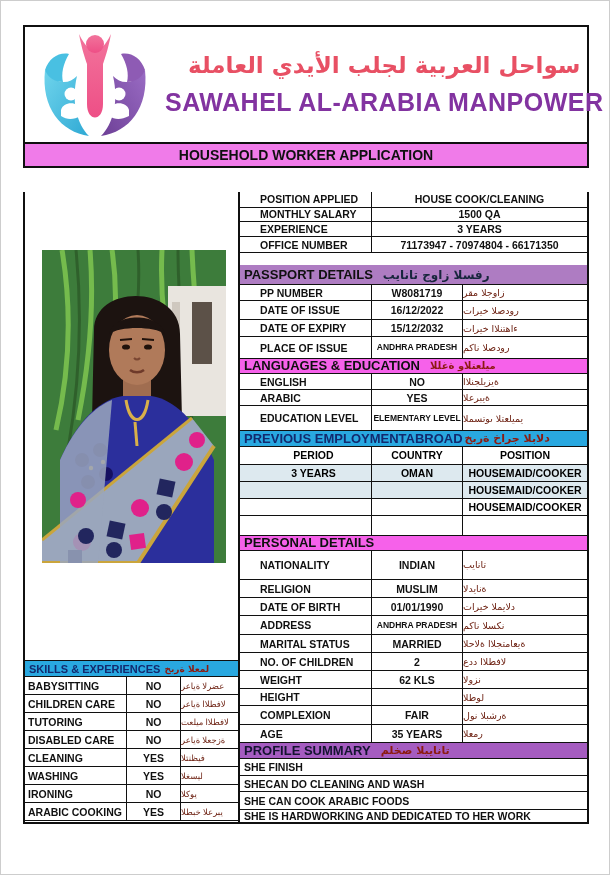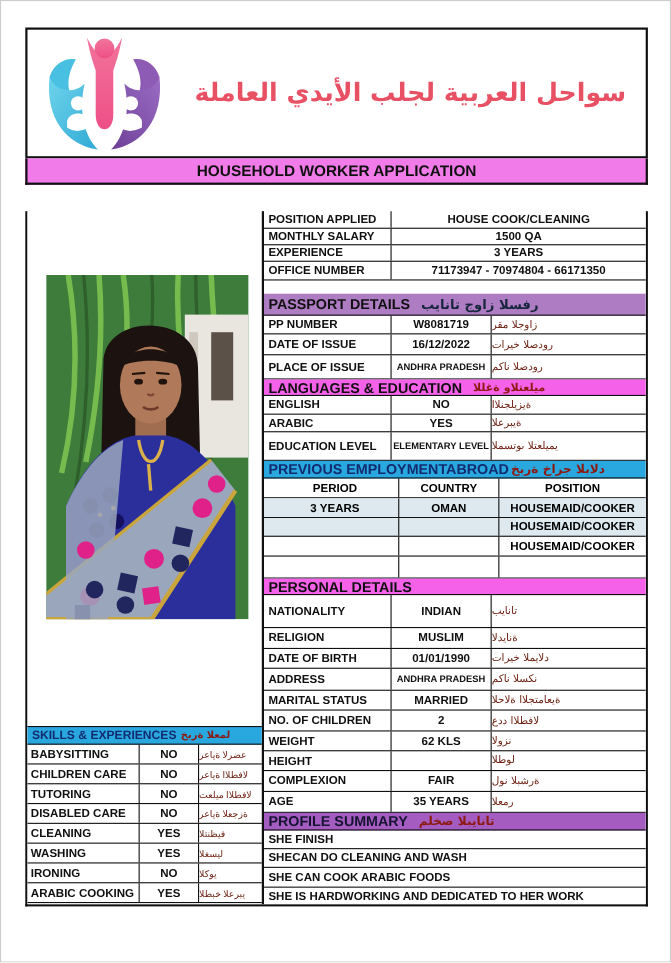--- a/index.html
+++ b/index.html
@@ -19,41 +19,41 @@
   .fn-label { width:92px; background:#29a8e0; border-right:2px solid #101010; display:flex; align-items:center; justify-content:center; font-size:12.5px; font-weight:bold; color:#08111f; }
   .fn-value { flex:1; background:#fff; display:flex; align-items:center; padding-left:7px; font-size:15px; font-weight:bold; color:#101010; }
   .fn-ar { width:133px; background:#29a8e0; border-left:2px solid #101010; display:flex; align-items:center; justify-content:flex-start; padding:0 5px; font-size:10px; color:#143050; direction:rtl; font-family:"DejaVu Sans",sans-serif; }
 
   
   .main { position:absolute; left:22px; top:191px; width:566px; height:632px; border:2px solid #101010; border-top:none; display:flex; }
   .col-left { width:215px; border-right:2px solid #101010; position:relative; background:#fff; }
   .col-right { flex:1; display:flex; flex-direction:column; background:#fff; }
 
   
-  .trow { display:flex; border-bottom:1.5px solid #101010; align-items:stretch; }
+  .trow { display:flex; border-bottom:1.5px solid #101010; align-items:stretch;padding-left:16px; }
   .trow:last-child { border-bottom:none; }
   .cell { display:flex; align-items:center; overflow:hidden; }
   .c-label { width:116px; border-right:1.5px solid #101010; padding-left:4px; font-size:10.5px; font-weight:bold; color:#101010; }
   .c-value { width:91px; border-right:1.5px solid #101010; justify-content:center; font-size:10.5px; font-weight:bold; color:#101010; text-align:center; line-height:10px; }
   .c-wide  { flex:1; justify-content:center; font-size:10.5px; font-weight:bold; color:#101010; }
   .c-ar    { flex:1; justify-content:flex-end; padding-right:4px; font-size:9.5px; color:#6e2213; direction:rtl; font-family:"DejaVu Sans",sans-serif; }
   .small2  { font-size:8.5px; line-height:8.5px; }
 
   
   .sec-banner { display:flex; align-items:center; gap:10px; padding-left:4px; border-bottom:1.5px solid #101010; font-weight:bold; }
   .sec-title { font-size:13px; font-weight:bold; white-space:nowrap; }
   .sec-ar { font-size:11px; direction:rtl; font-family:"DejaVu Sans",sans-serif; }
   .bn-purple { background:#ae7cc2;margin-top:12px; } .bn-purple .sec-title{ color:#101010; } .bn-purple .sec-ar{ color:#18263d; }
   .bn-pink   { background:#f661ea; } .bn-pink .sec-title{ color:#101010; } .bn-pink .sec-ar{ color:#8c1a10; }
   .bn-cyan   { background:#29a8e0; } .bn-cyan .sec-title{ color:#122a6e; } .bn-cyan .sec-ar{ color:#8c1a10; }
   .bn-violet { background:#a55cc0; } .bn-violet .sec-title{ color:#141430; } .bn-violet .sec-ar{ color:#8c1a10; }
 
   
   .emp-h { font-size:10.5px; font-weight:bold; justify-content:center; }
-  .emp-c1 { width:116px; border-right:1.5px solid #101010;margin-left:7px; }
+  .emp-c1 { width:116px; border-right:1.5px solid #101010; }
   .emp-c2 { width:91px; border-right:1.5px solid #101010; }
   .emp-c3 { flex:1; }
   .row-blue { background:#dde9ef; }
 
   
   .sum-line { border-bottom:1.5px solid #101010; display:flex; align-items:center; padding-left:4px; font-size:10.5px; font-weight:bold; color:#101010; }
 
   
   .skills { position:absolute; left:0; top:436px; width:213px; }
   .skills .sec-banner { height:17px; border-top:1.5px solid #101010;margin-top:32px; }
@@ -100,20 +100,21 @@
         <circle cx="84" cy="64" r="6.5" fill="#ffffff"></circle>
         <path d="M74,80 C76,71 92,71 94,80 L94,86 C86,90 80,90 74,86 Z" fill="#ffffff"></path>
 
         <path d="M44,4 C47,20 50,28 52,34 L52,74 C52,92 68,92 68,74 L68,34 C70,28 73,20 76,4 C70,16 66,20 60,20 C54,20 50,16 44,4 Z" fill="url(#gPink)"></path>
         <circle cx="60" cy="14" r="9" fill="url(#gPink)"></circle>
         <path d="M52,74 C52,92 68,92 68,74 L68,60 C62,66 58,66 52,60 Z" fill="#e2func" opacity="0"></path>
       </svg>
     </div>
     <div class="header-text">
       <div class="header-ar">سواحل العربية لجلب الأيدي العاملة</div>
+      <div class="header-en">SAWAHEL AL-ARABIA MANPOWER</div>
     </div>
   </div>
 
   <div class="banner-app">
     <span>HOUSEHOLD WORKER APPLICATION</span>
   </div>
 
 
   <div class="main">
 
@@ -270,20 +271,25 @@
       <div class="trow" style="height:17px">
         <div class="cell c-label">PP NUMBER</div>
         <div class="cell c-value">W8081719</div>
         <div class="cell c-ar">زاوجلا مقر</div>
       </div>
       <div class="trow" style="height:19px">
         <div class="cell c-label">DATE OF ISSUE</div>
         <div class="cell c-value">16/12/2022</div>
         <div class="cell c-ar">رودصلا خيرات</div>
       </div>
+      <div class="trow" style="height:18px">
+        <div class="cell c-label">DATE OF EXPIRY</div>
+        <div class="cell c-value">15/12/2032</div>
+        <div class="cell c-ar">ءاهتنلاا خيرات</div>
+      </div>
       <div class="trow" style="height:22px">
         <div class="cell c-label">PLACE OF ISSUE</div>
         <div class="cell c-value small2" style="max-width:91px">ANDHRA PRADESH</div>
         <div class="cell c-ar">رودصلا ناكم</div>
       </div>
 
       <div class="sec-banner bn-pink" style="height:15px">
         <span class="sec-title">LANGUAGES &amp; EDUCATION</span>
         <span class="sec-ar" style="font-size:10px;font-weight:bold;">ميلعتلاو ةغللا</span>
       </div>

